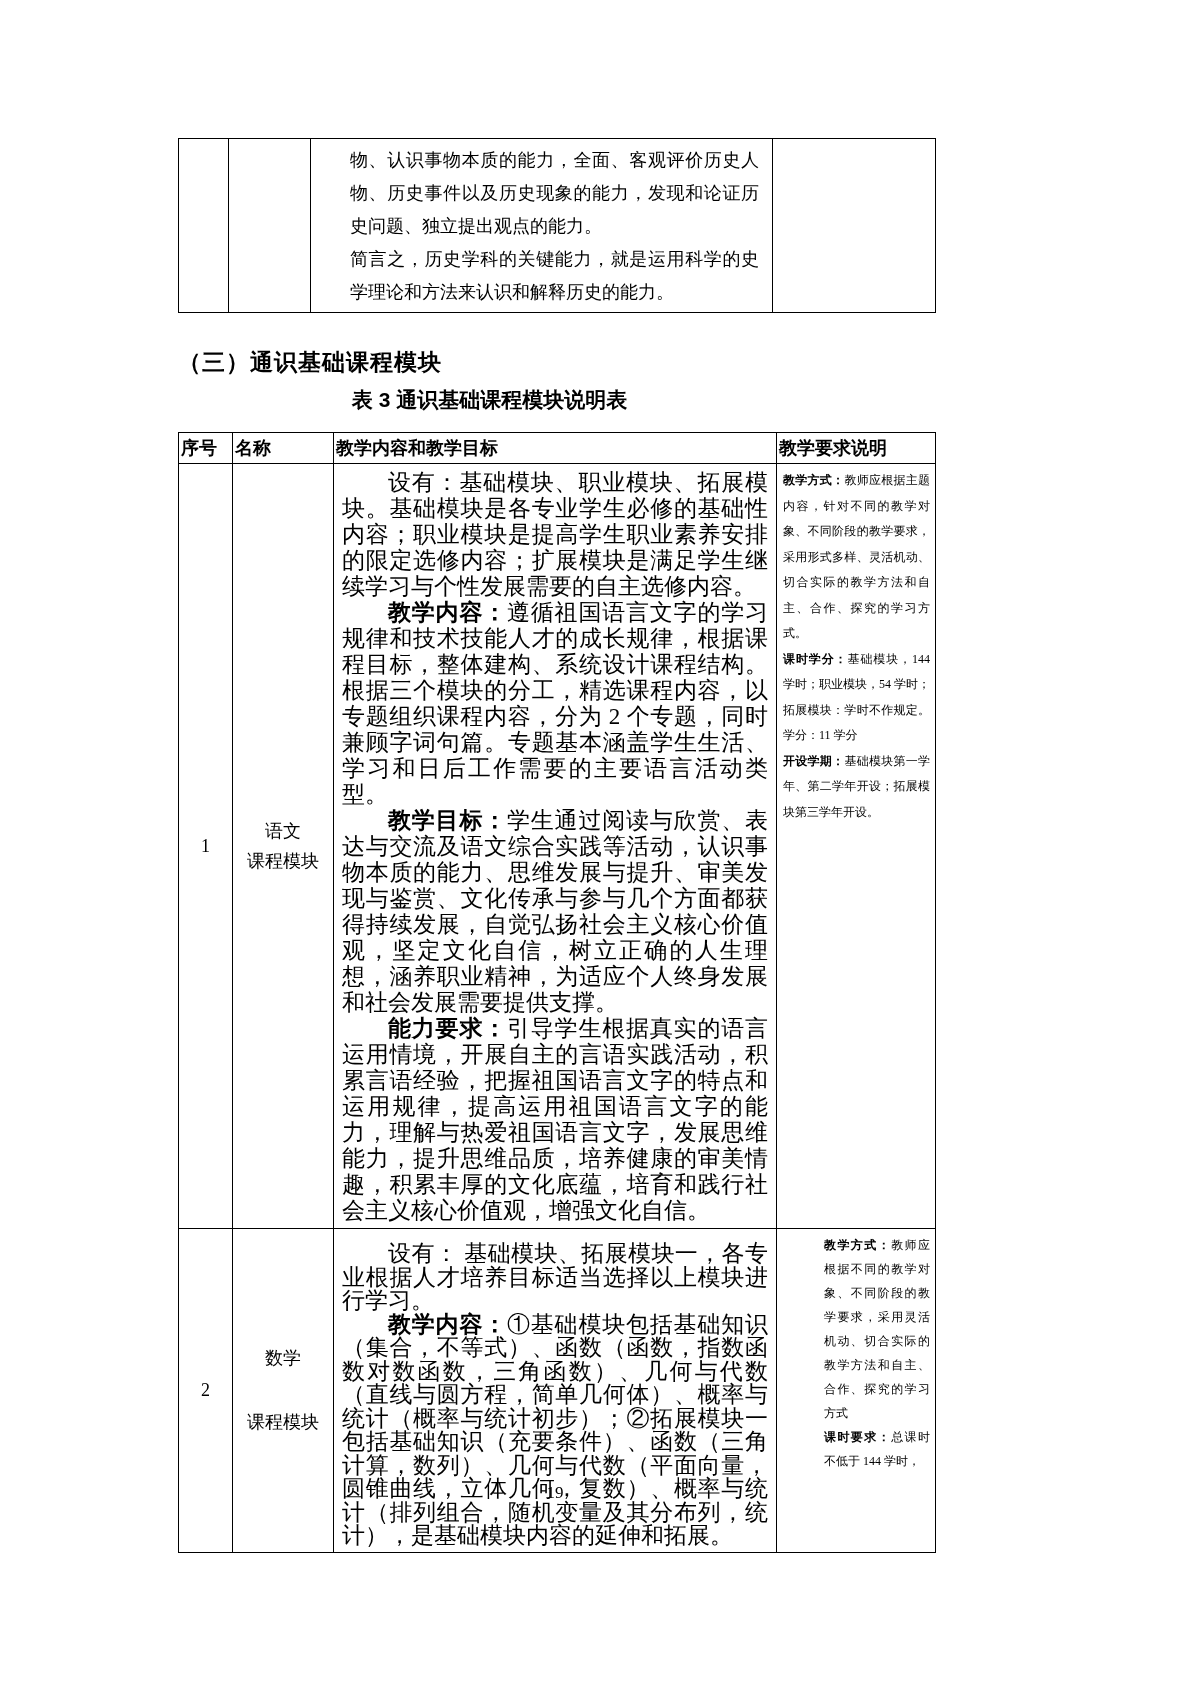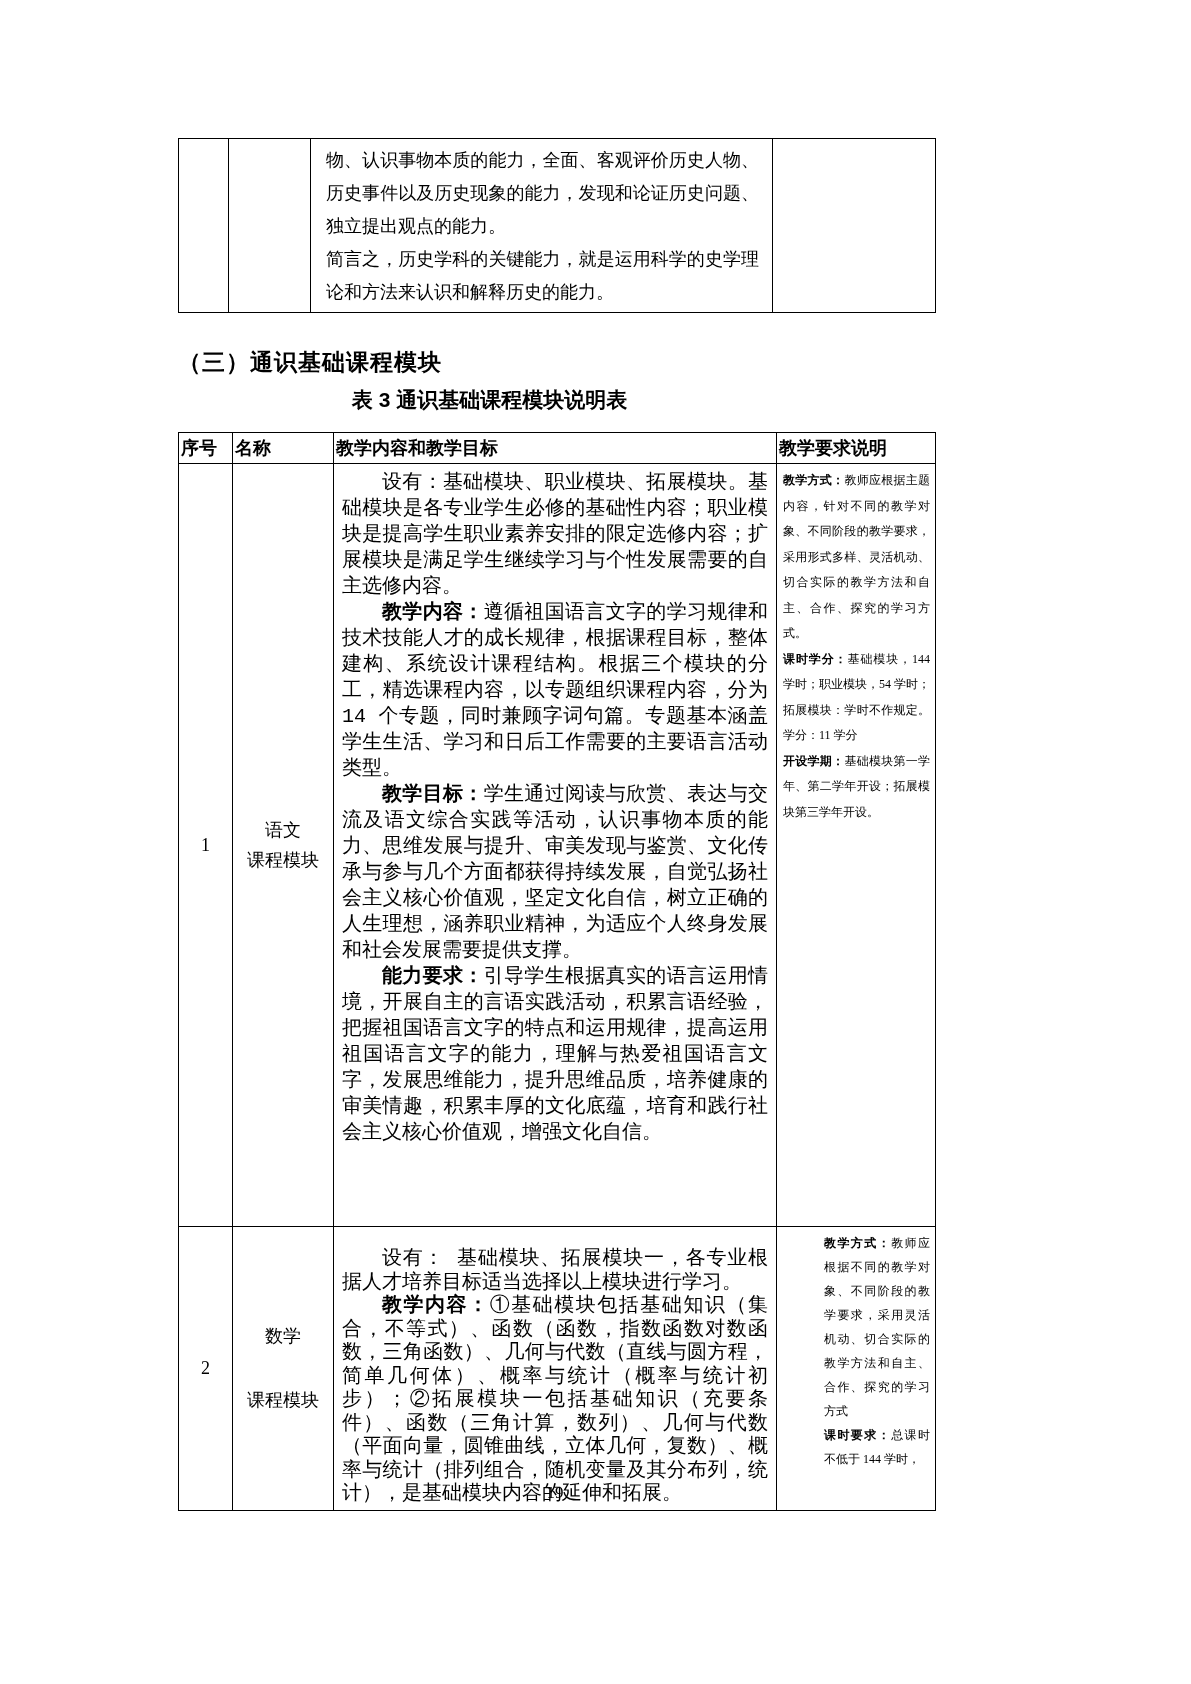--- a/index.html
+++ b/index.html
@@ -25,20 +25,21 @@
   .frag-table td {
     border: 1px solid #000;
     vertical-align: top;
   }
   .frag-content {
     padding: 4px 12px 4px 14px;
     font-size: 18px;
     line-height: 33px;
     text-align: justify;
     height: 163px;
+    margin-left: 24px;
   }
   .frag-content p { margin: 0; text-indent: 0; }
 
   
   .section-heading {
     position: absolute;
     top: 347px;
     left: 178px;
     margin: 0;
     font-family: "Liberation Sans", "DejaVu Sans", sans-serif;
@@ -87,28 +88,27 @@
     text-align: center;
     vertical-align: middle;
     font-size: 18px;
     line-height: 30px;
     padding: 0 4px;
   }
   .cell-name .name-gap { height: 34px; }
   .cell-content {
     vertical-align: top;
     padding: 6px 8px 4px 8px;
-    font-size: 20px;
+    font-size: 23px;
     line-height: 26px;
     text-align: justify;
-    font-family: Liberation Mono, monospace;
   }
   .cell-content p { margin: 0; text-indent: 2em; }
   .row-1 .cell-content { height: 752px; }
-  .row-2 .cell-content { height: 224px; line-height: 23.5px; padding-top: 20px; }
+  .row-2 .cell-content { height: 224px; line-height: 23.5px; padding-top: 13px; }
   .cell-req {
     vertical-align: top;
     padding: 4px 5px 4px 6px;
     font-size: 12px;
     line-height: 25.5px;
     text-align: justify;
   }
   .cell-req p { margin: 0; text-indent: 0; }
   .row-2 .cell-req { line-height: 24px; padding-left: 47px; }
   .plabel { font-weight: bold; }
@@ -172,21 +172,21 @@
     </thead>
     <tbody>
       <tr class="row-1">
         <td class="cell-no">1</td>
         <td class="cell-name">
           <div>语文</div>
           <div>课程模块</div>
         </td>
         <td class="cell-content">
           <p><span class="plabel"></span><span>设有：基础模块、职业模块、拓展模块。基础模块是各专业学生必修的基础性内容；职业模块是提高学生职业素养安排的限定选修内容；扩展模块是满足学生继续学习与个性发展需要的自主选修内容。</span></p>
-          <p><span class="plabel">教学内容：</span><span>遵循祖国语言文字的学习规律和技术技能人才的成长规律，根据课程目标，整体建构、系统设计课程结构。根据三个模块的分工，精选课程内容，以专题组织课程内容，分为 14 个专题，同时兼顾字词句篇。专题基本涵盖学生生活、学习和日后工作需要的主要语言活动类型。</span></p>
+          <p><span class="plabel">教学内容：</span><span>遵循祖国语言文字的学习规律和技术技能人才的成长规律，根据课程目标，整体建构、系统设计课程结构。根据三个模块的分工，精选课程内容，以专题组织课程内容，分为 2 个专题，同时兼顾字词句篇。专题基本涵盖学生生活、学习和日后工作需要的主要语言活动类型。</span></p>
           <p><span class="plabel">教学目标：</span><span>学生通过阅读与欣赏、表达与交流及语文综合实践等活动，认识事物本质的能力、思维发展与提升、审美发现与鉴赏、文化传承与参与几个方面都获得持续发展，自觉弘扬社会主义核心价值观，坚定文化自信，树立正确的人生理想，涵养职业精神，为适应个人终身发展和社会发展需要提供支撑。</span></p>
           <p><span class="plabel">能力要求：</span><span>引导学生根据真实的语言运用情境，开展自主的言语实践活动，积累言语经验，把握祖国语言文字的特点和运用规律，提高运用祖国语言文字的能力，理解与热爱祖国语言文字，发展思维能力，提升思维品质，培养健康的审美情趣，积累丰厚的文化底蕴，培育和践行社会主义核心价值观，增强文化自信。</span></p>
         </td>
         <td class="cell-req">
           <p><span class="plabel">教学方式：</span><span>教师应根据主题内容，针对不同的教学对象、不同阶段的教学要求，采用形式多样、灵活机动、切合实际的教学方法和自主、合作、探究的学习方式。</span></p>
           <p><span class="plabel">课时学分：</span><span>基础模块，144 学时；职业模块，54 学时；拓展模块：学时不作规定。学分：11 学分</span></p>
           <p><span class="plabel">开设学期：</span><span>基础模块第一学年、第二学年开设；拓展模块第三学年开设。</span></p>
         </td>
       </tr>
       <tr class="row-2">

